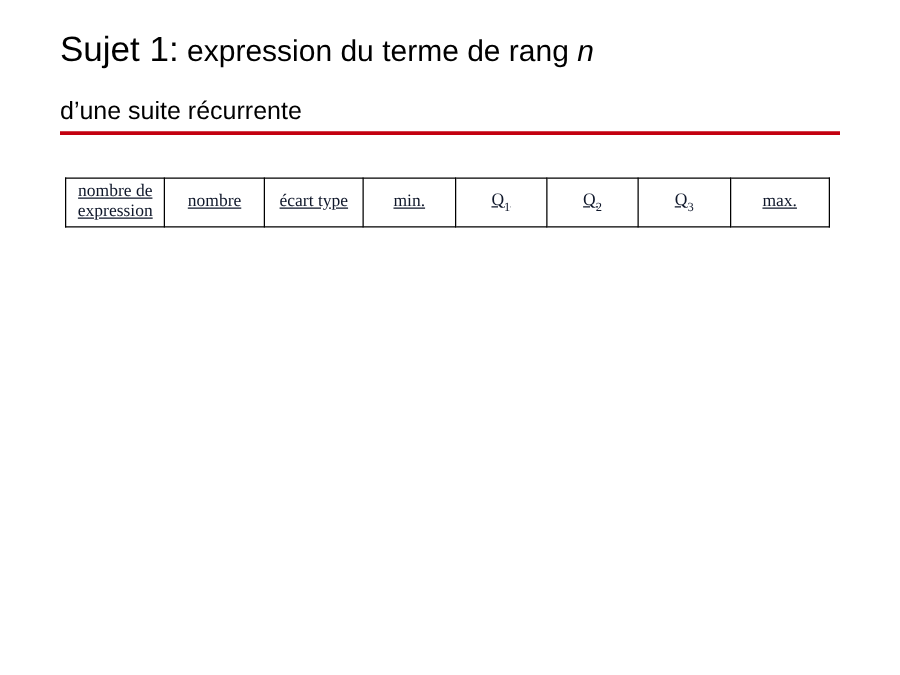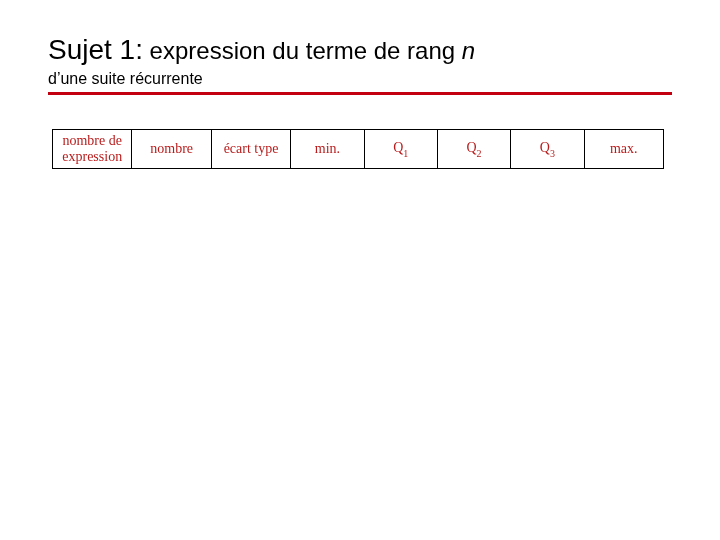--- a/index.html
+++ b/index.html
@@ -8,44 +8,44 @@
     width: 720px;
     height: 540px;
     background: #fff;
     font-family: Verdana, Geneva, sans-serif;
     color: #000;
   }
   .slide {
     box-sizing: border-box;
     width: 720px;
     height: 540px;
-    padding: 32px 48px 30px 48px;
+    padding: 22px 48px 30px 48px;
     position: relative;
   }
   .title-block {
     margin-top: 0;
   }
   .title-main {
     font-size: 28px;
     line-height: 1.25;
   }
   .title-lead {
     font-weight: 400;
   }
   .title-rest {
     font-size: 24px;
     font-weight: 400;
   }
   .title-n {
     font-style: italic;
   }
   .title-sub {
-    font-size: 16px;
+    font-size: 20px;
     line-height: 1.2;
-    margin-top: 2px;
+    margin-top: 20px;
   }
   .underline-red {
     height: 3px;
     background: #c3000f;
     margin-top: 4px;
     width: 100%;
   }
   .subhead {
     font-size: 17px;
     margin-top: 28px;
@@ -55,21 +55,22 @@
     margin-top: 34px;
     width: 612px;
     margin-left: 4px;
   }
   table.stats {
     border-collapse: collapse;
     width: 100%;
     table-layout: fixed;
     font-family: "Times New Roman", Times, serif;
     font-size: 14px;
-    color: #b91c1c;
+    color: #0f172a;
+    text-decoration: underline;
   }
   table.stats th, table.stats td {
     border: 1px solid #000;
     text-align: center;
     vertical-align: middle;
     padding: 3px 2px;
     font-weight: normal;
   }
   table.stats th {
     line-height: 1.15;

